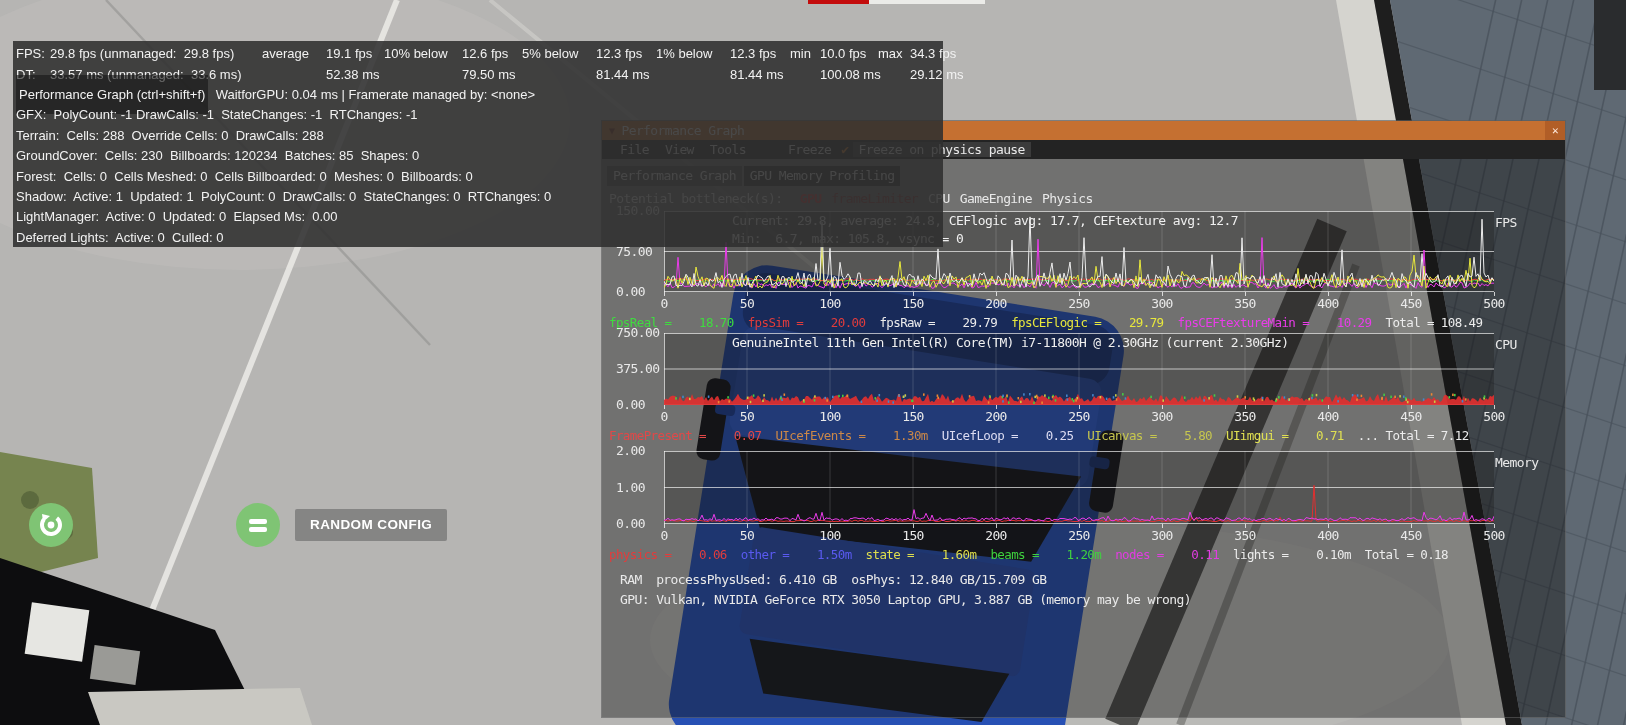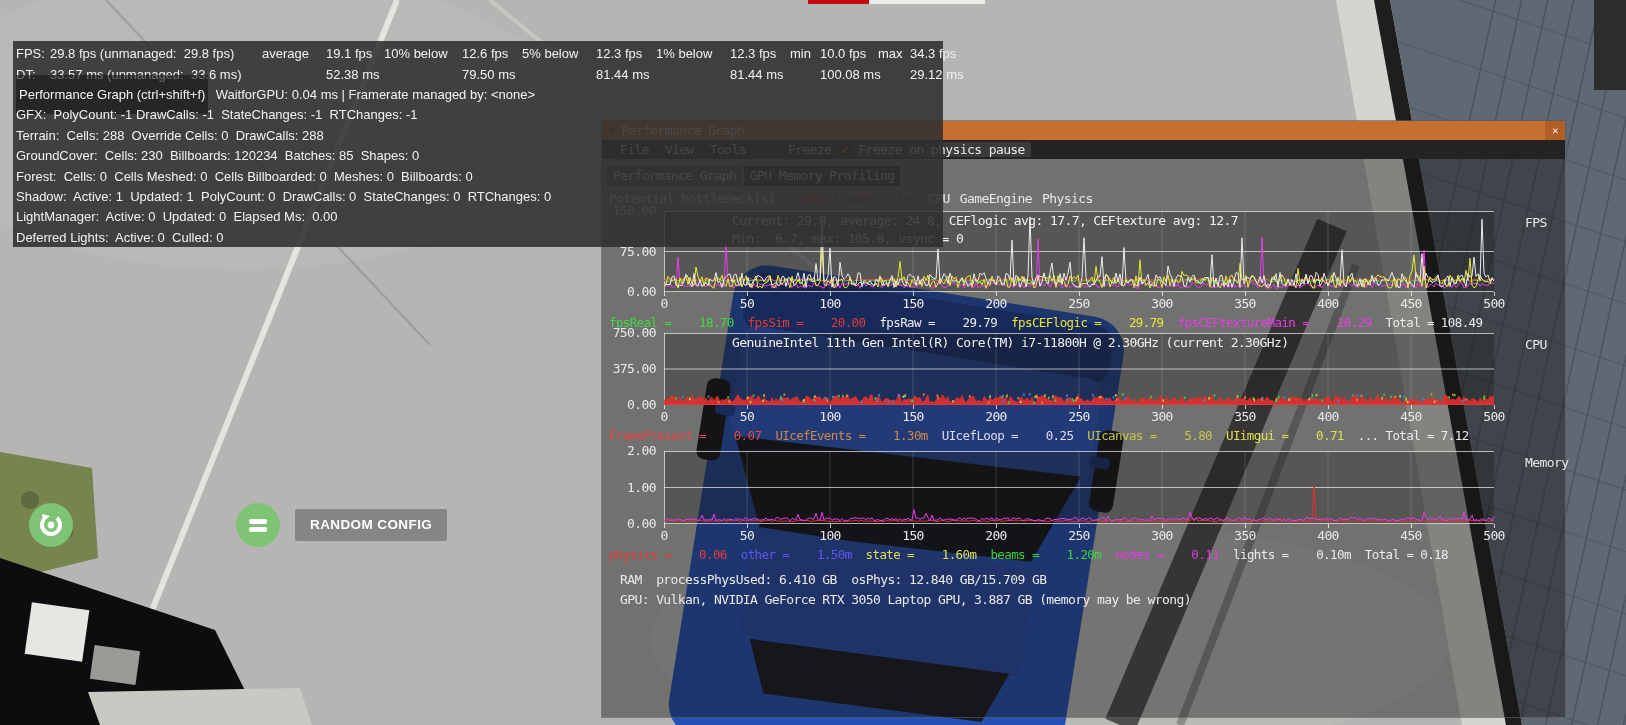--- a/index.html
+++ b/index.html
@@ -31,22 +31,22 @@
     display:flex;align-items:center;padding-left:10px}
   .menu-item{padding:0 8px;cursor:pointer}
   #freeze-item{margin-left:28px;padding:0 6px;cursor:pointer}
   #freeze-check{color:#e0812c;font-weight:bold;margin:0 4px}
   #freeze-pause{background:#3b3b3b;padding:0 6px;cursor:pointer}
   #tabbar{position:absolute;left:5px;top:45px;height:20px;display:flex;gap:2px}
   .tab{padding:1px 6px;height:20px;line-height:18px;cursor:pointer;background:#2c2c2c}
   .tab.active{background:#4e4e4e}
   #bottleneck{position:absolute;left:7px;top:70px;white-space:pre}
   .plot{position:absolute;left:62px;width:830px}
-  .ylab{position:absolute;width:54px;text-align:right;left:0;height:14px;line-height:14px}
-  .sidelab{position:absolute;left:923px;height:14px;line-height:14px}
+  .ylab{position:absolute;width:54px;text-align:left;left:14px;height:14px;line-height:14px}
+  .sidelab{position:absolute;left:893px;height:14px;line-height:14px}
   .anno{position:absolute;left:68px;top:1px;white-space:pre;line-height:18px;color:#f0f0f0}
   .xnum{position:absolute;width:40px;text-align:center;height:13px;line-height:13px}
   .tick{position:absolute;width:1px;height:4px;background:rgba(255,255,255,.75)}
   .legend{position:absolute;left:7px;white-space:pre;font-size:12.5px}
   .infoline{position:absolute;left:18px;white-space:pre}
 
   
   .hud-btn{position:absolute;top:503px;height:44px;display:flex;align-items:center;z-index:3;cursor:pointer}
   .hud-circle{width:44px;height:44px;border-radius:50%;display:flex;align-items:center;justify-content:center}
   .hud-label{margin-left:15px;height:32px;line-height:32px;padding:0 15px;border-radius:2px;

